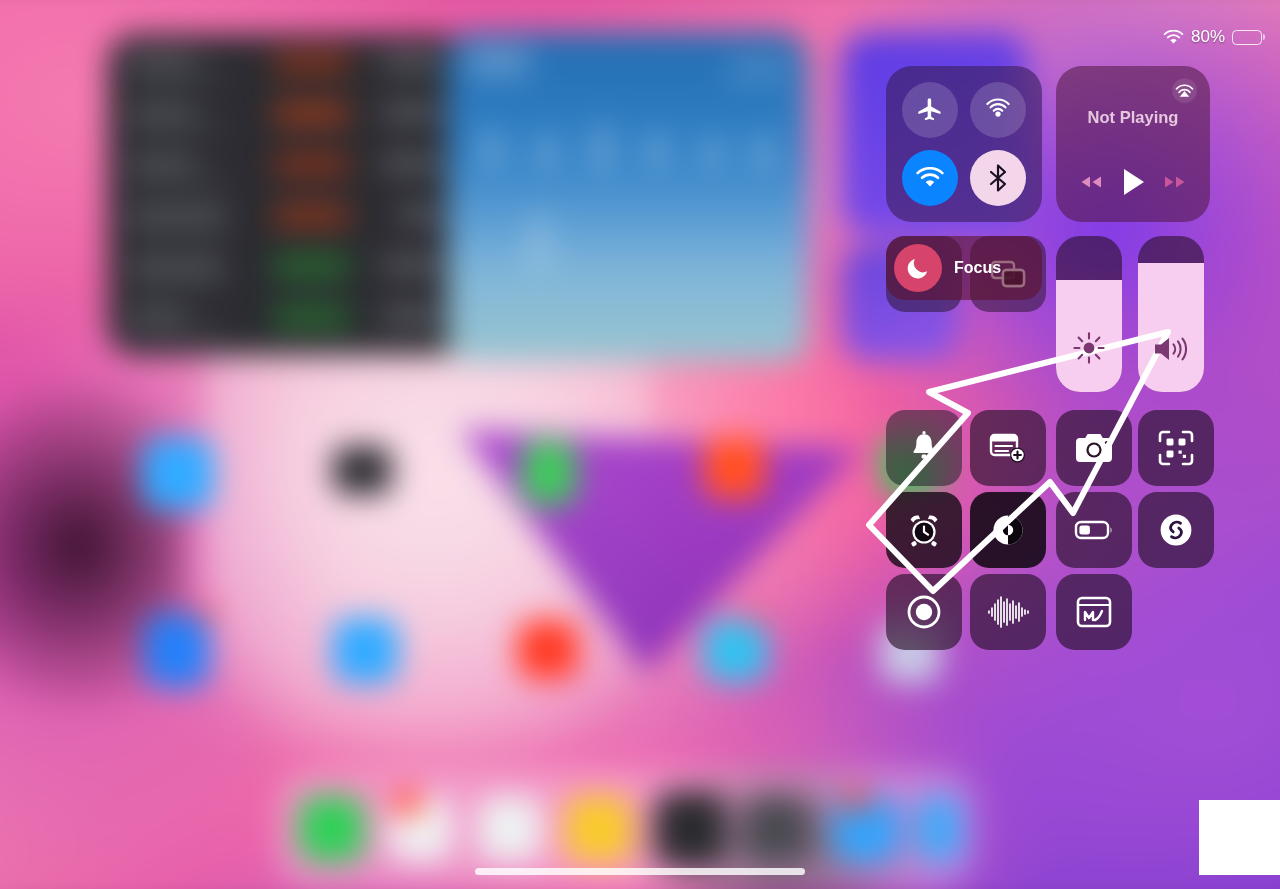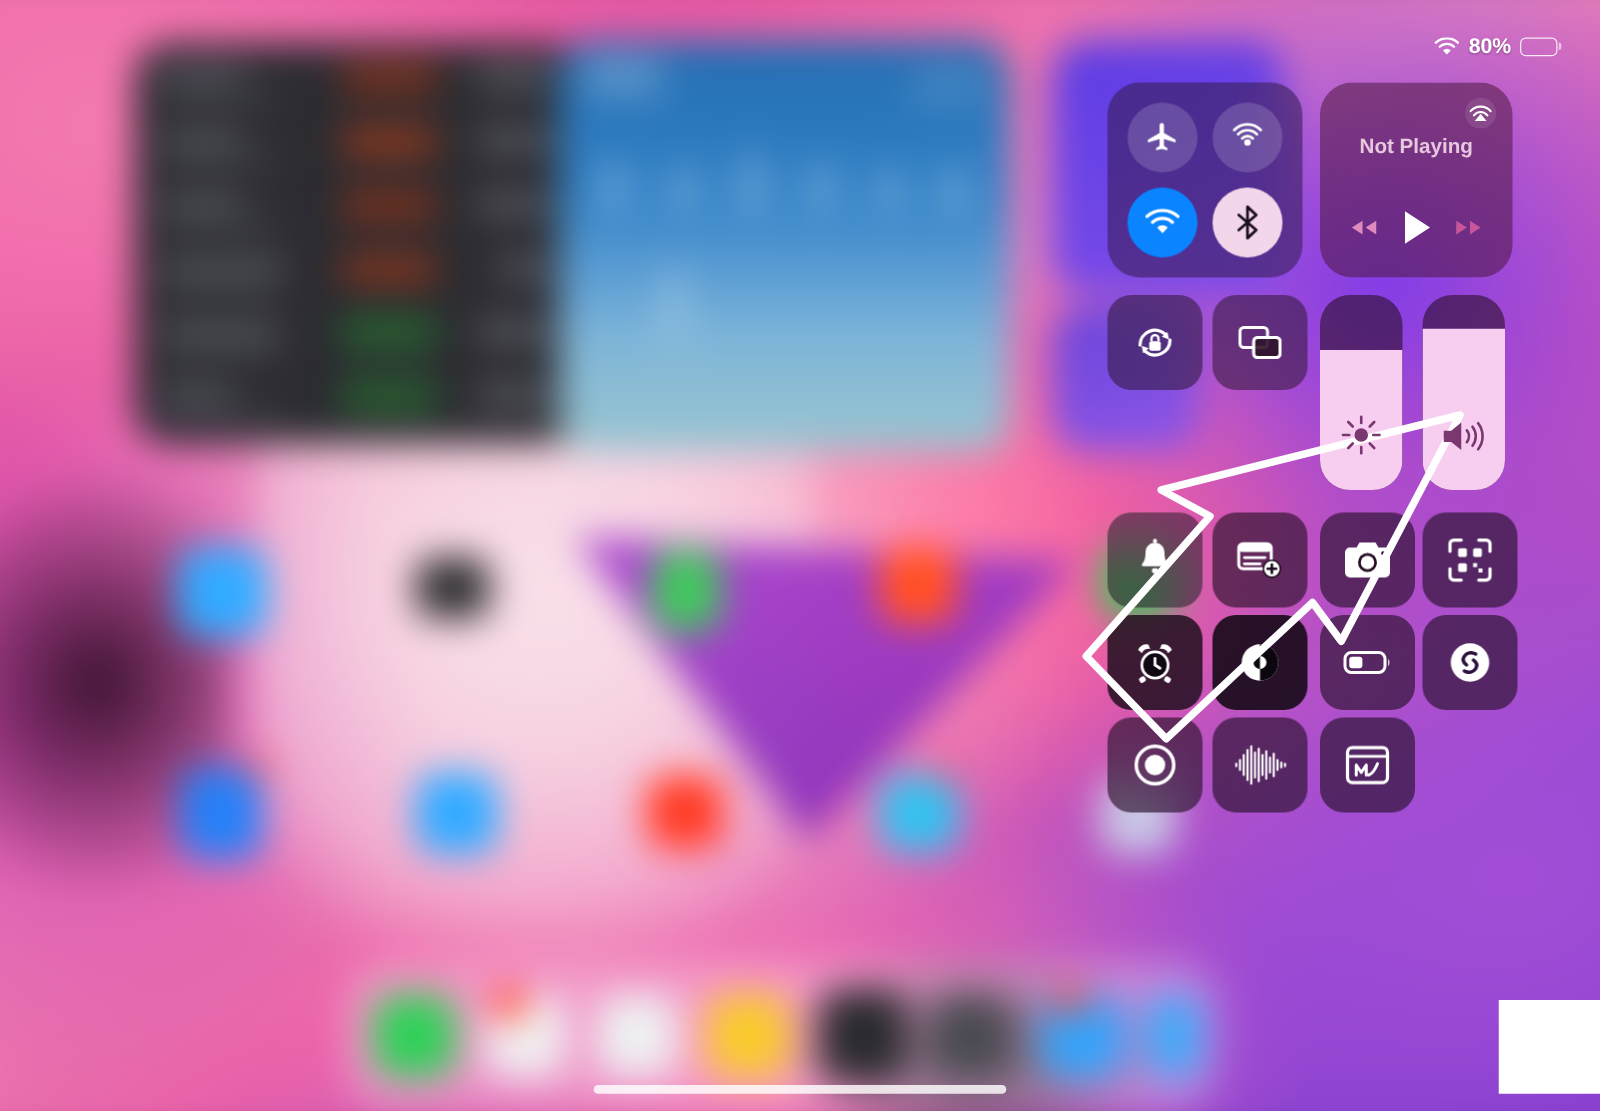--- a/index.html
+++ b/index.html
@@ -95,23 +95,23 @@
 
   
   #home-indicator {
     position:absolute; left:50%; transform:translateX(-50%);
     bottom:14px; width:330px; height:7px; border-radius:4px;
     background:rgba(255,255,255,.82);
   }
 
   
   #statusbar {
-    position:absolute; right:34px; top:27px;
+    position:absolute; right:18px; top:27px;
     display:flex; align-items:center; gap:7px;
-    color:#fff; font-size:17px; font-weight:700;
+    color:#fff; font-size:17px; font-weight:400;
     text-shadow:0 1px 2px rgba(0,0,0,.35);
   }
   .battery-shell {
     position:relative; width:30px; height:15px; border:1.6px solid rgba(255,255,255,.85);
     border-radius:4.5px; padding:1.6px;
   }
   .battery-fill { height:100%; background:#fff; border-radius:2.3px; }
   .battery-cap {
     position:absolute; right:-4px; top:50%; transform:translateY(-50%);
     width:2.2px; height:6px; border-radius:0 2px 2px 0; background:rgba(255,255,255,.6);
@@ -437,20 +437,28 @@
           <path fill="#7a3770" d="M4 12.5h6L18 6v22l-8-6.5H4z"></path>
           <g fill="none" stroke="#7a3770" stroke-width="2.1" stroke-linecap="round">
             <path d="M22.5 12.3a7.6 7.6 0 0 1 0 9.4"></path>
             <path d="M27 9.4a12.4 12.4 0 0 1 0 15.2"></path>
             <path d="M31.5 6.6a17 17 0 0 1 0 20.8"></path>
           </g>
         </svg>
       </span>
     </div>
 
+    <div id="tile-focus">
+      <span id="focus-moon">
+        <svg width="26" height="26" viewBox="0 0 24 24">
+            <path class="ic" d="M20.5 15.1A8.6 8.6 0 0 1 9.1 3.6 9.2 9.2 0 1 0 20.5 15.1z"></path>
+          </svg>
+      </span>
+      <span id="focus-label">Focus</span>
+    </div>
 
     <div class="cc-tile dark" style="left:0;top:344px;width:76px;height:76px">
       <span>
         <svg width="34" height="36" viewBox="0 0 34 36">
           <path class="ic" d="M17 4.2c-4.6 0-7.6 3.4-7.6 8.2 0 6-2 7.6-2.8 9-.4.7.1 1.5.9 1.5h19c.8 0 1.3-.8.9-1.5-.8-1.4-2.8-3-2.8-9 0-4.8-3-8.2-7.6-8.2z"></path>
           <rect x="15.4" y="1" width="3.2" height="3.6" rx="1.6" class="ic"></rect>
           <rect x="14.6" y="24.6" width="4.8" height="4" rx="1.4" class="ic"></rect>
         </svg>
       </span>
     </div>

